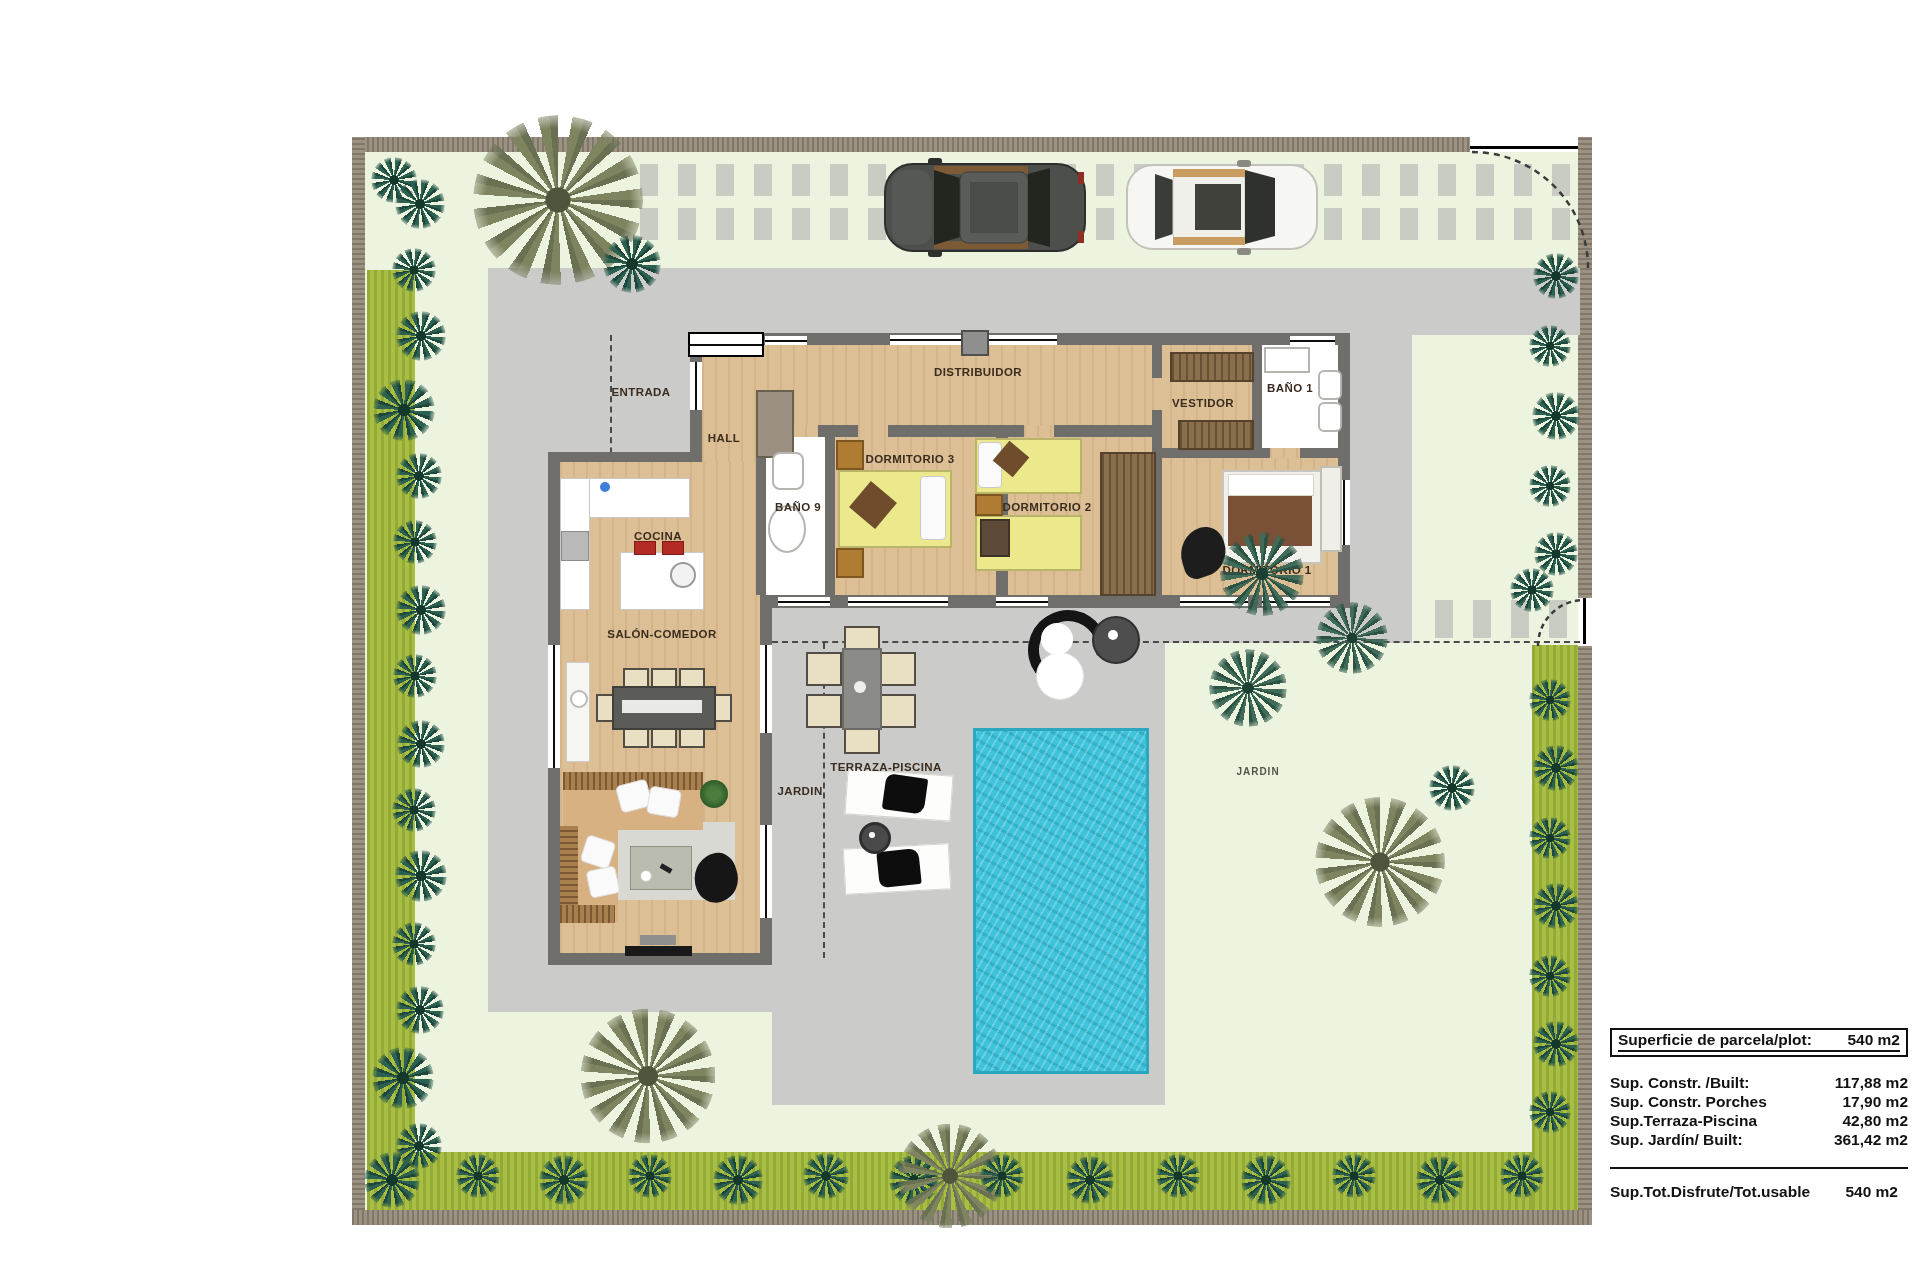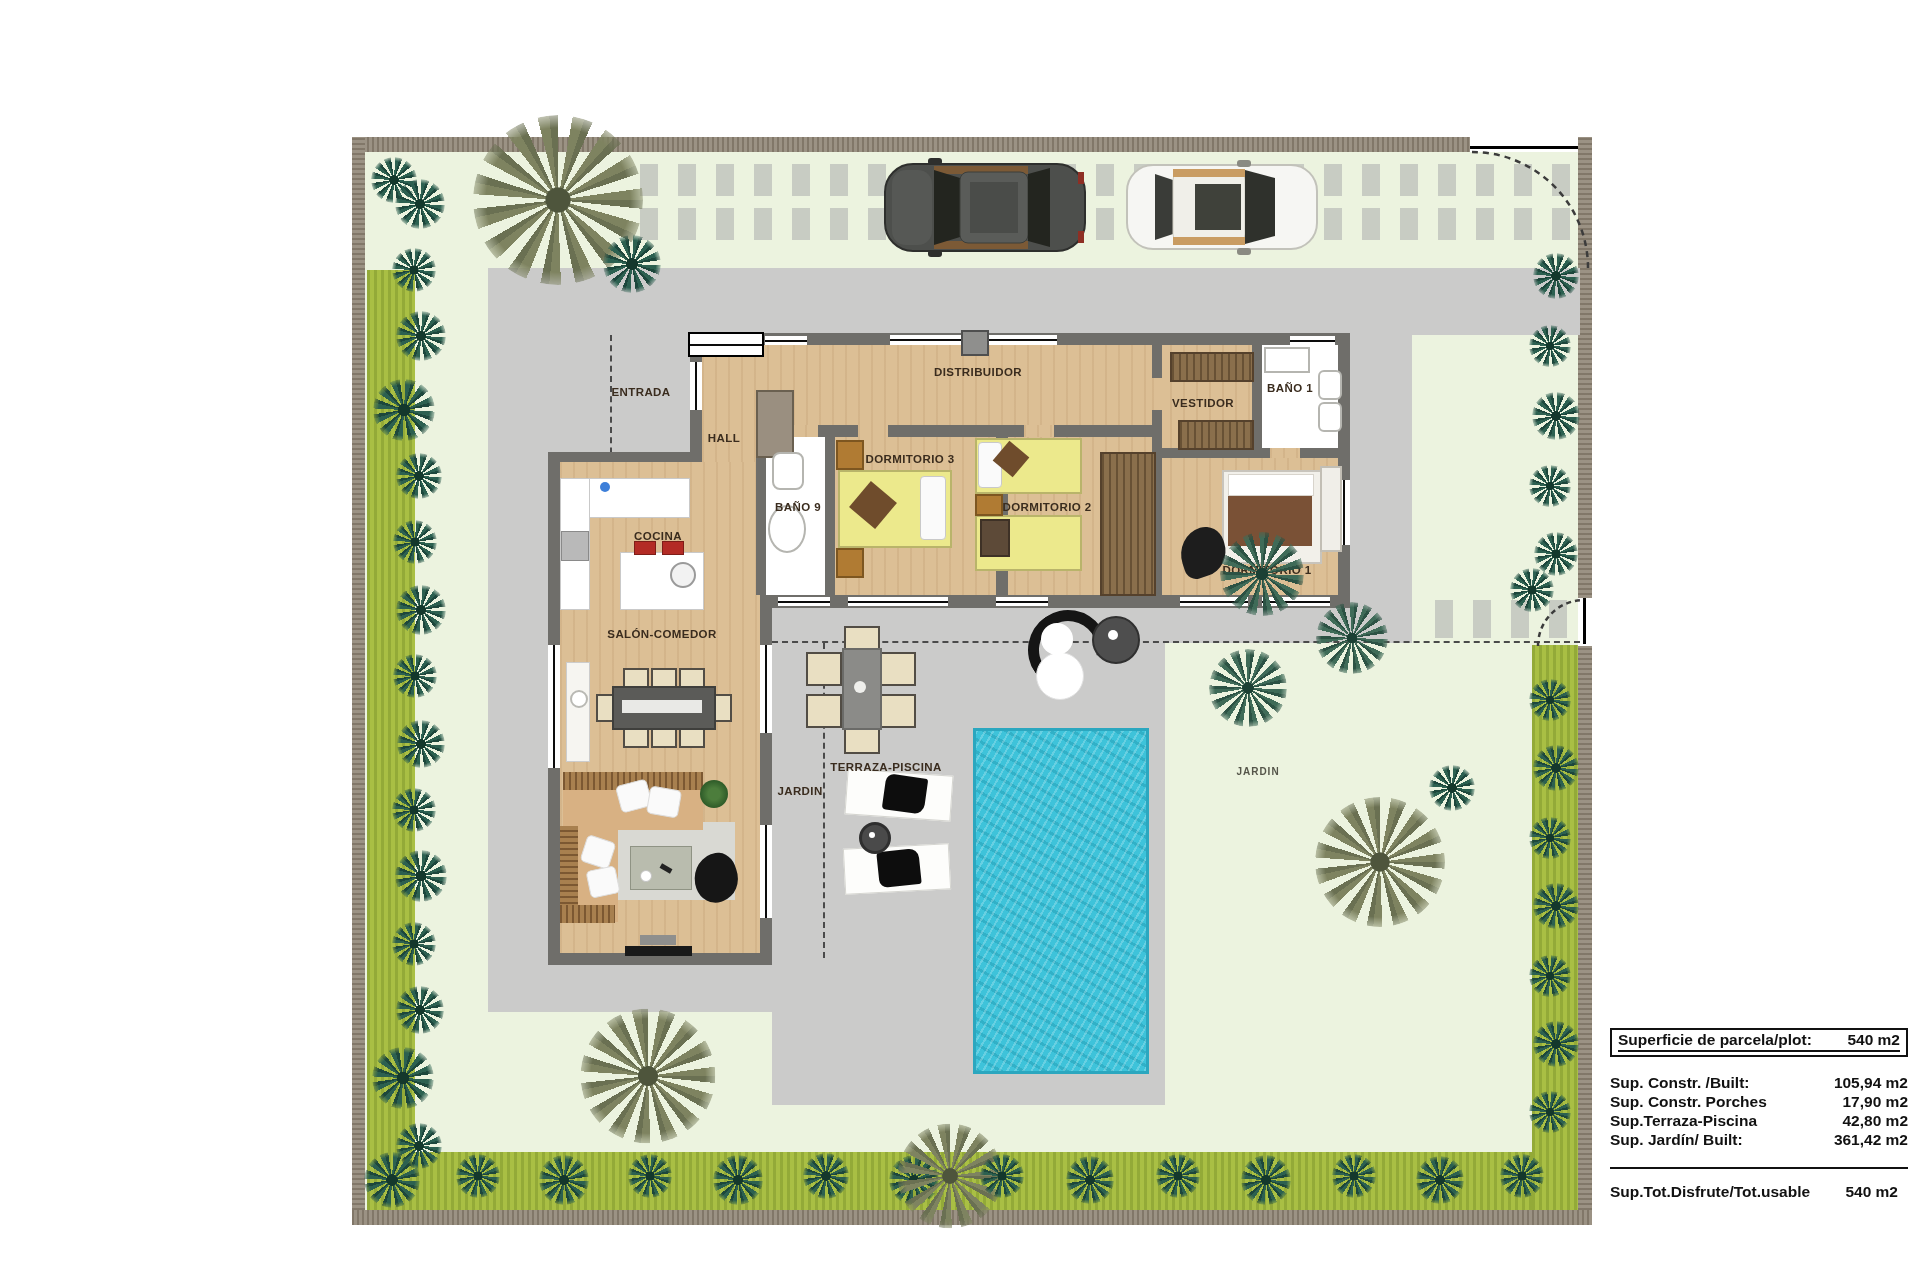--- a/index.html
+++ b/index.html
@@ -363,21 +363,21 @@
   <div class="sum">
     <div class="pbox">
       <div class="prow">
         <span>Superficie de parcela/plot:</span>
         <span>540 m2</span>
       </div>
     </div>
     <div class="srows">
       <div class="srow">
         <span>Sup. Constr. /Built:</span>
-        <span>105,94 m2</span>
+        <span>117,88 m2</span>
       </div>
       <div class="srow">
         <span>Sup. Constr. Porches</span>
         <span>17,90 m2</span>
       </div>
       <div class="srow">
         <span>Sup.Terraza-Piscina</span>
         <span>42,80 m2</span>
       </div>
       <div class="srow">

